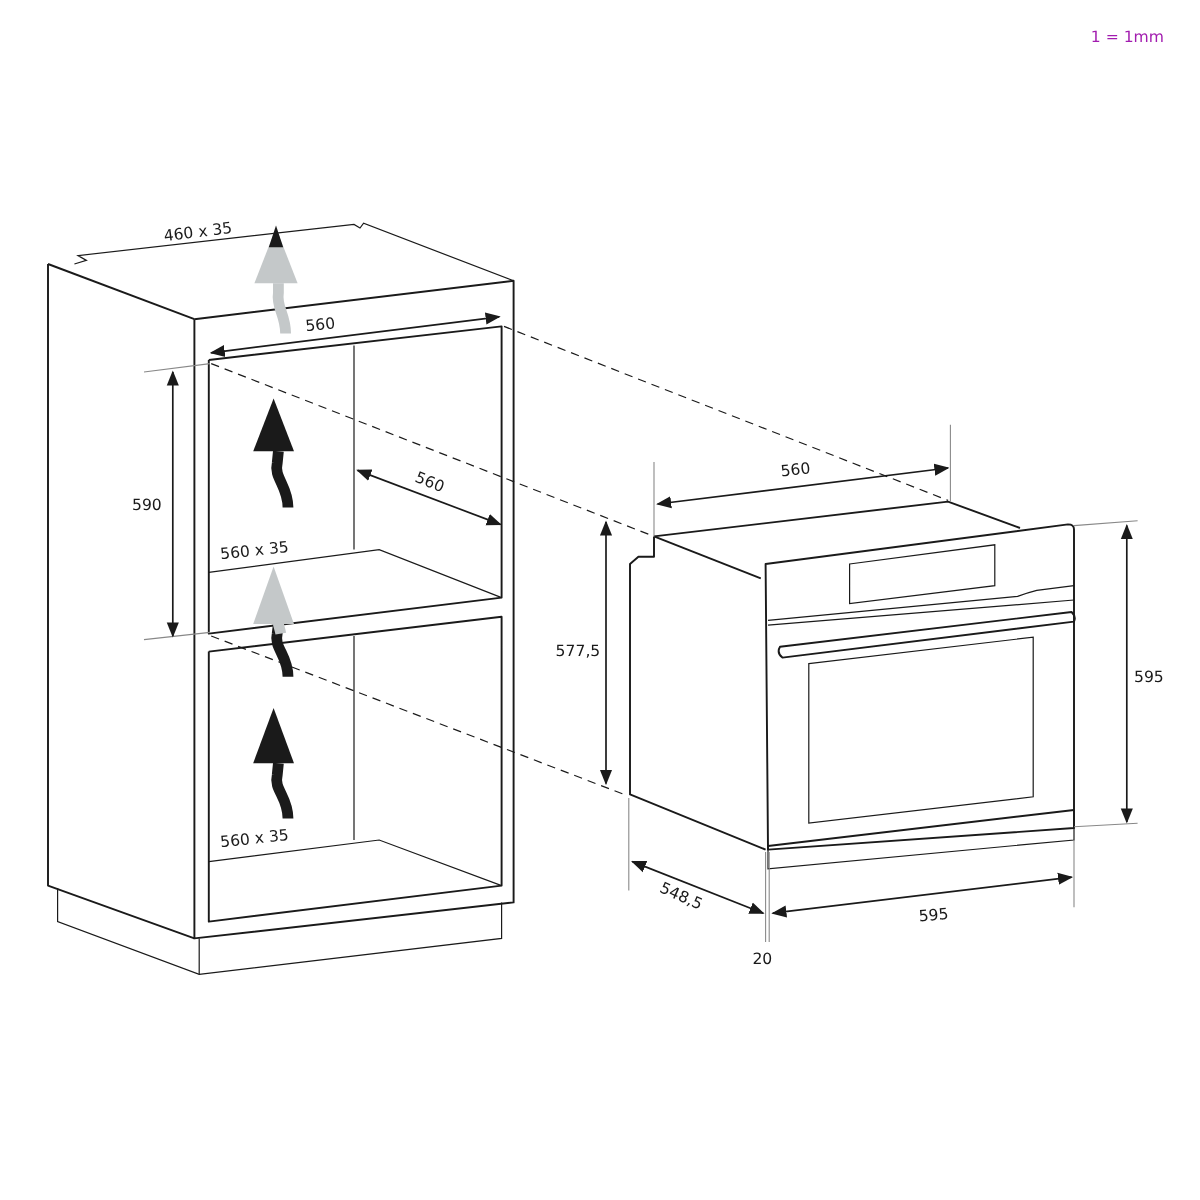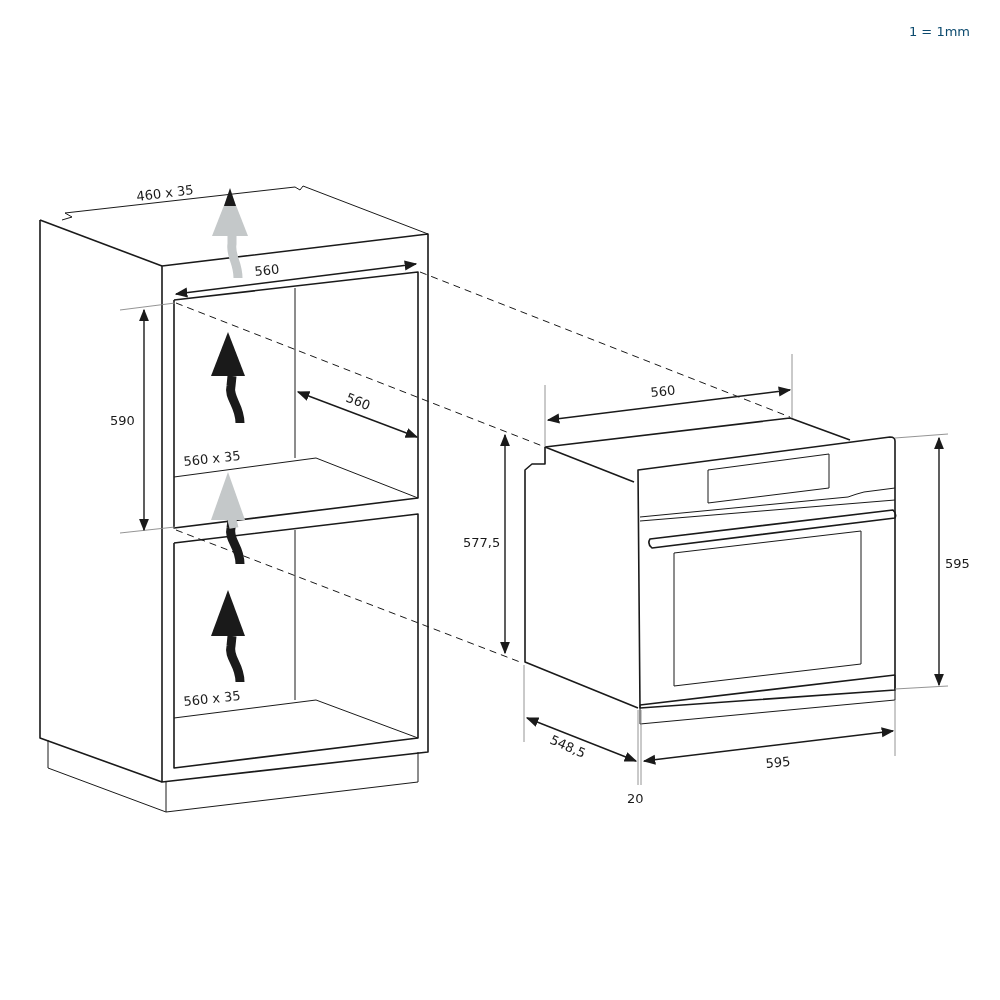--- a/index.html
+++ b/index.html
@@ -1,20 +1,20 @@
 <!DOCTYPE html>
 <html><head>
 <meta charset="utf-8">
 <style>
   html, body { margin: 0; padding: 0; background: #ffffff; }
   body { width: 1000px; height: 1000px; position: relative; overflow: hidden;
          font-family: "DejaVu Sans", "Liberation Sans", sans-serif; }
   svg { position: absolute; left: 0; top: 0; }
   .lbl { font-size: 13px; fill: #1a1a1a; font-family: "DejaVu Sans", "Liberation Sans", sans-serif; }
-  .scale { position: absolute; right: 30px; top: 24px; font-size: 13px; color: #0c4a6e; }
+  .scale { position: absolute; right: 30px; top: 24px; font-size: 13px; color: #a21caf; }
   .thick { stroke: #1a1a1a; stroke-width: 1.6; fill: none; stroke-linejoin: round; }
   .thin { stroke: #1a1a1a; stroke-width: 1; fill: none; }
   .ext { stroke: #888; stroke-width: 0.9; fill: none; }
   .dash { stroke: #1a1a1a; stroke-width: 1; fill: none; stroke-dasharray: 7 5; }
   .dim { stroke: #1a1a1a; stroke-width: 1.4; fill: none; }
 </style>
 </head>
 <body>
 
 <div class="scale">1 = 1mm</div>

